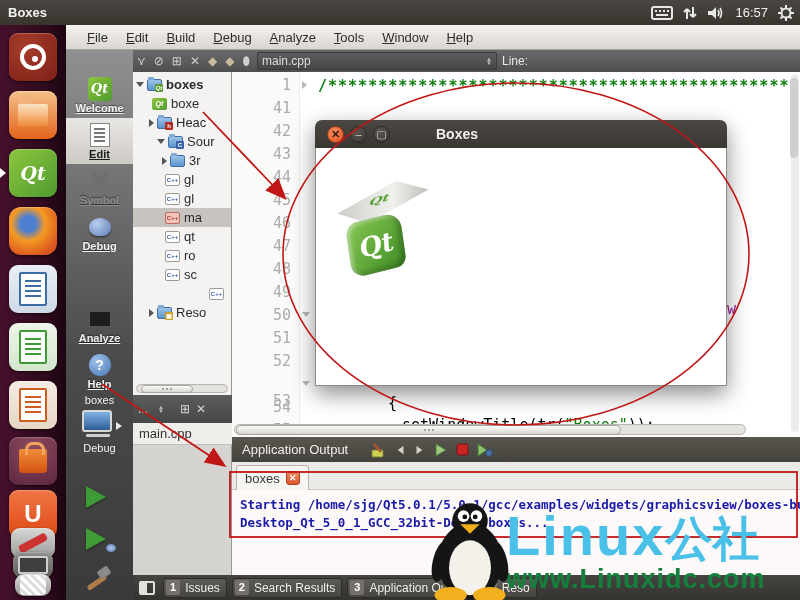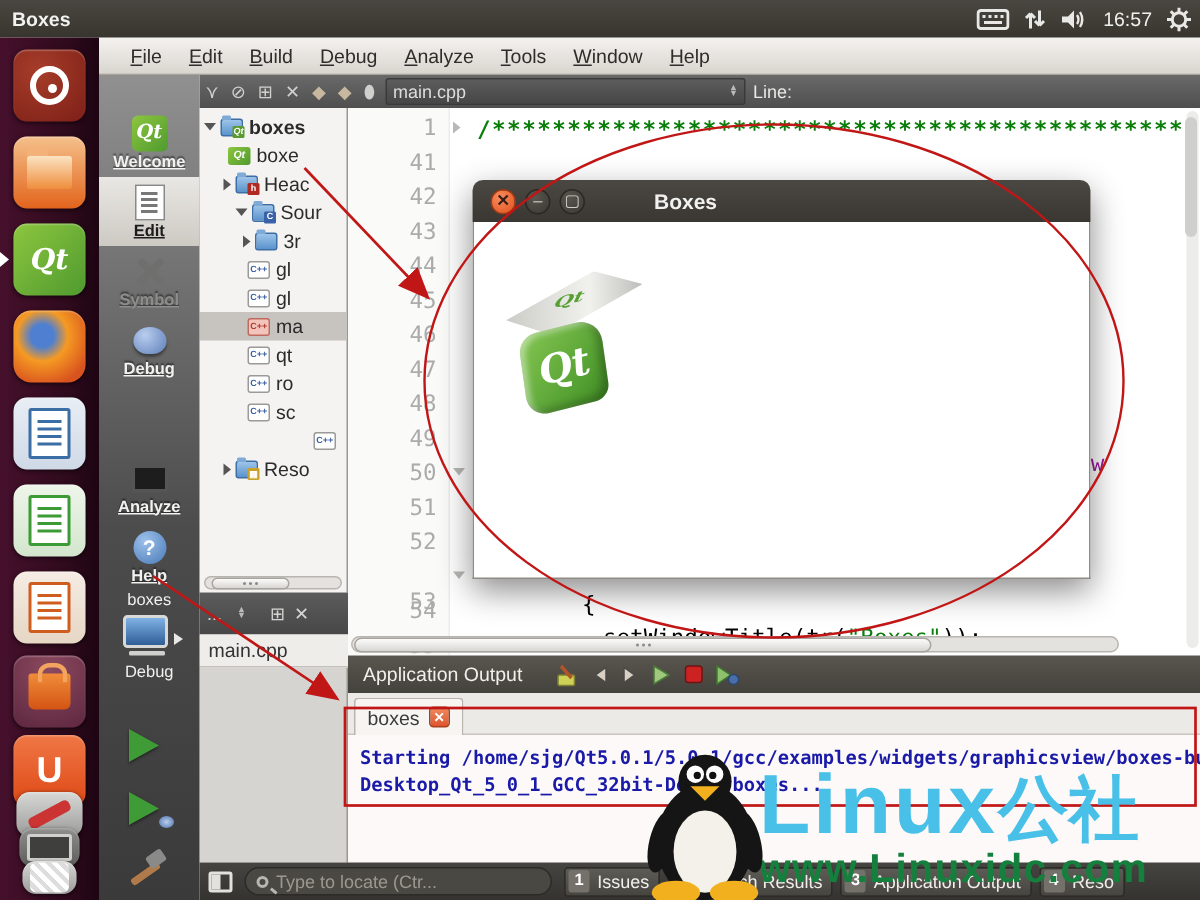--- a/index.html
+++ b/index.html
@@ -526,24 +526,20 @@
       </div>
     </div>
     <div class="outbody" id="outbody">
         <div class="outline">Starting /home/sjg/Qt5.0.1/5.0.1/gcc/examples/widgets/graphicsview/boxes-build</div>
         <div class="outline">Desktop_Qt_5_0_1_GCC_32bit-Debug/boxes...</div>
       </div>
   </div>
 
   <div class="statusbar">
     <div class="sbtoggle"></div>
-    <div class="locator">
-      <span class="mag"></span>
-      <span class="ph">Type to locate (Ctr...</span>
-    </div>
     <div id="panebtns" style="display:flex;gap:5px;">
         <div class="panebtn">
     <span class="panenum">1</span>
     <span>Issues</span>
         </div>
         <div class="panebtn">
     <span class="panenum">2</span>
     <span>Search Results</span>
         </div>
         <div class="panebtn">

